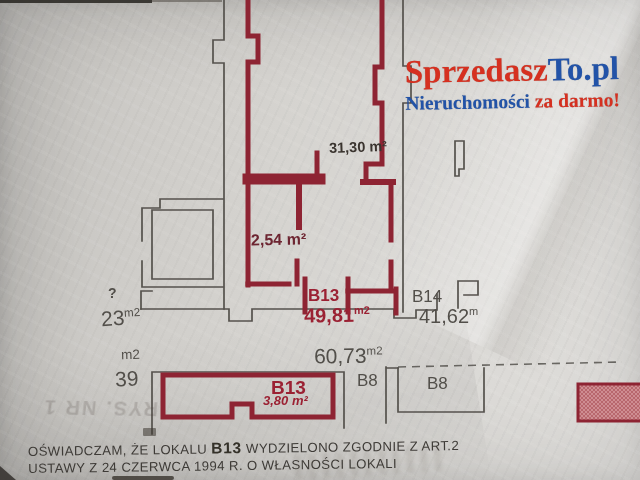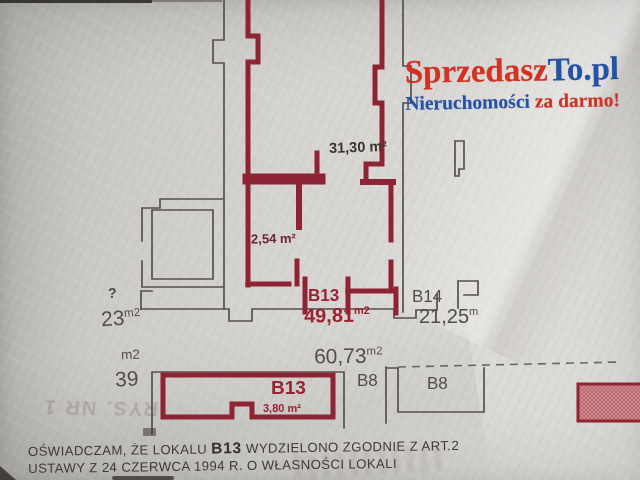--- a/index.html
+++ b/index.html
@@ -112,46 +112,46 @@
       <path class="r5" d="M348,291 H396 M396,289 V313"></path>
       <path class="r5" d="M248,284 H289 M297,261 V284"></path>
       <path class="r5" d="M305,279 V312 M348,279 V312"></path>
       <path class="r5" d="M163,375 H333 V417 H252 V404 H232 V417 H163 Z"></path>
       <rect class="hatch-rect" x="578" y="384" width="66" height="37" fill="url(#hatch)"></rect>
     </g>
   </svg>
 
   <div class="lbl dark t-2" style="left:329px;top:140px;font-size:14.5px;">31,30 m²</div>
 
-  <div class="lbl maroon t-1" style="left:251px;top:232px;font-size:13px;">2,54 m²</div>
+  <div class="lbl maroon t-1" style="left:251px;top:232px;font-size:16px;">2,54 m²</div>
 
   <div class="lbl red" style="left:308px;top:287px;font-size:17px;">B13</div>
   <div class="lbl red t-1" style="left:304px;top:305px;font-size:20px;">
     <span>49,81</span><span class="sup">m2</span>
   </div>
 
   <div class="lbl gray" style="left:412px;top:288px;font-size:17px;">B14</div>
   <div class="lbl gray" style="left:419px;top:306px;font-size:20px;">
-    <span>21,25</span><span class="sup">m</span>
+    <span>41,62</span><span class="sup">m</span>
   </div>
 
   <div class="lbl gray" style="left:108px;top:286px;font-size:14px;font-weight:bold;">?</div>
   <div class="lbl gray t-3" style="left:101px;top:307px;font-size:21px;">
     <span>23</span><span class="sup">m2</span>
   </div>
 
   <div class="lbl gray t-2" style="left:121px;top:348px;font-size:13.5px;">m2</div>
   <div class="lbl gray t-3" style="left:115px;top:368px;font-size:21px;">39</div>
 
   <div class="lbl gray t-1" style="left:314px;top:345px;font-size:21px;">
     <span>60,73</span><span class="sup">m2</span>
   </div>
 
   <div class="lbl red" style="left:271px;top:378px;font-size:19px;">B13</div>
-  <div class="lbl red" style="left:263px;top:403px;font-size:11px;">3,80 m²</div>
+  <div class="lbl red" style="left:263px;top:394px;font-size:13px;font-style:italic;">3,80 m²</div>
 
   <div class="lbl gray" style="left:357px;top:372px;font-size:17px;">B8</div>
   <div class="lbl gray" style="left:427px;top:375px;font-size:17px;">B8</div>
 
   <div class="logo">
     <div class="logo-line1">
       <span class="lr">Sprzedasz</span><span class="lb">To.pl</span>
     </div>
     <div class="logo-line2">
       <span class="lb">Nieruchomości</span><span class="lr"> za darmo!</span>

